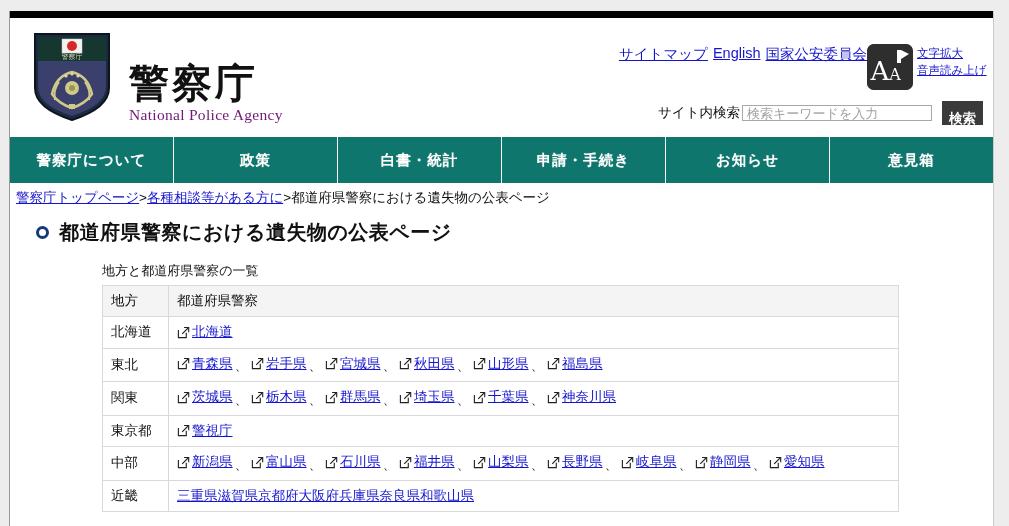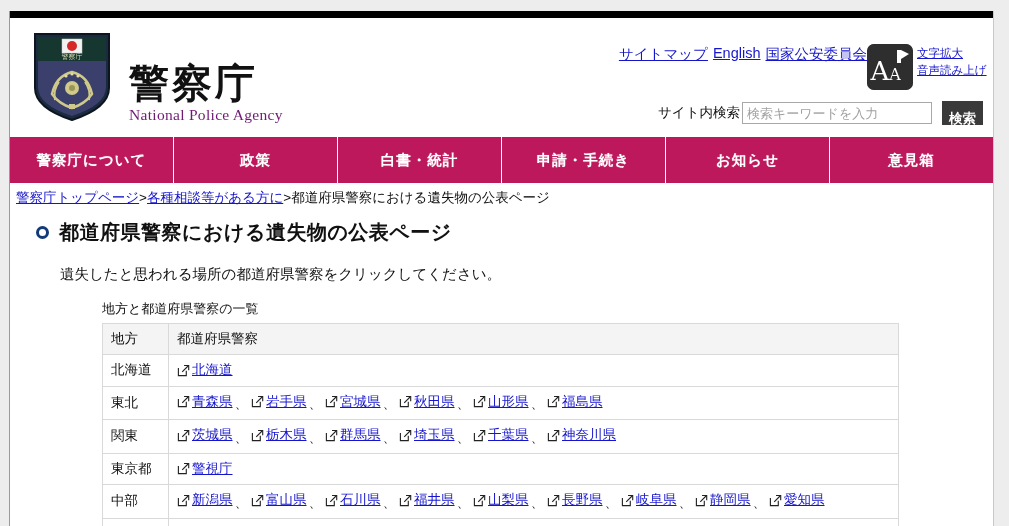--- a/index.html
+++ b/index.html
@@ -104,21 +104,21 @@
     align-items: center;
   }
   .search-label {
     font-size: 13.5px;
     color: #111;
     margin-right: 2px;
     white-space: nowrap;
   }
   .search-input {
     width: 190px;
-    height: 22px;
+    height: 16px;
     border: 1px solid #a8a8a8;
     font-size: 13px;
     padding: 0 4px;
     color: #333;
     font-family: "Liberation Sans", sans-serif;
     background: #fff;
   }
   .search-input::placeholder { color: #a0a0a0; }
   .search-btn {
     margin-left: 10px;
@@ -130,21 +130,21 @@
     font-size: 13.5px;
     font-weight: 700;
     font-family: "Liberation Sans", sans-serif;
     cursor: pointer;
   }
 
   
   .gnav {
     display: flex;
     height: 46px;
-    background: #be185d;
+    background: #0f766e;
     justify-content: center;
   }
   .gnav-item {
     flex: 1;
     display: flex;
     align-items: center;
     justify-content: center;
     color: #ffffff;
     font-size: 14.5px;
     font-weight: 700;
@@ -310,21 +310,20 @@
 
   <div class="breadcrumb">
     <a href="#">警察庁トップページ</a><span class="sep">&gt;</span><a href="#">各種相談等がある方に</a><span class="sep">&gt;</span><span class="current">都道府県警察における遺失物の公表ページ</span>
   </div>
 
   <div class="page-title">
     <span class="bullet"></span>
     <span>都道府県警察における遺失物の公表ページ</span>
   </div>
 
-  <div class="lead-text">遺失したと思われる場所の都道府県警察をクリックしてください。</div>
 
   <div class="table-caption">地方と都道府県警察の一覧</div>
 
   <table class="region-table">
     <colgroup>
         <col class="col-region">
         <col>
       </colgroup>
     <thead>
       <tr>

